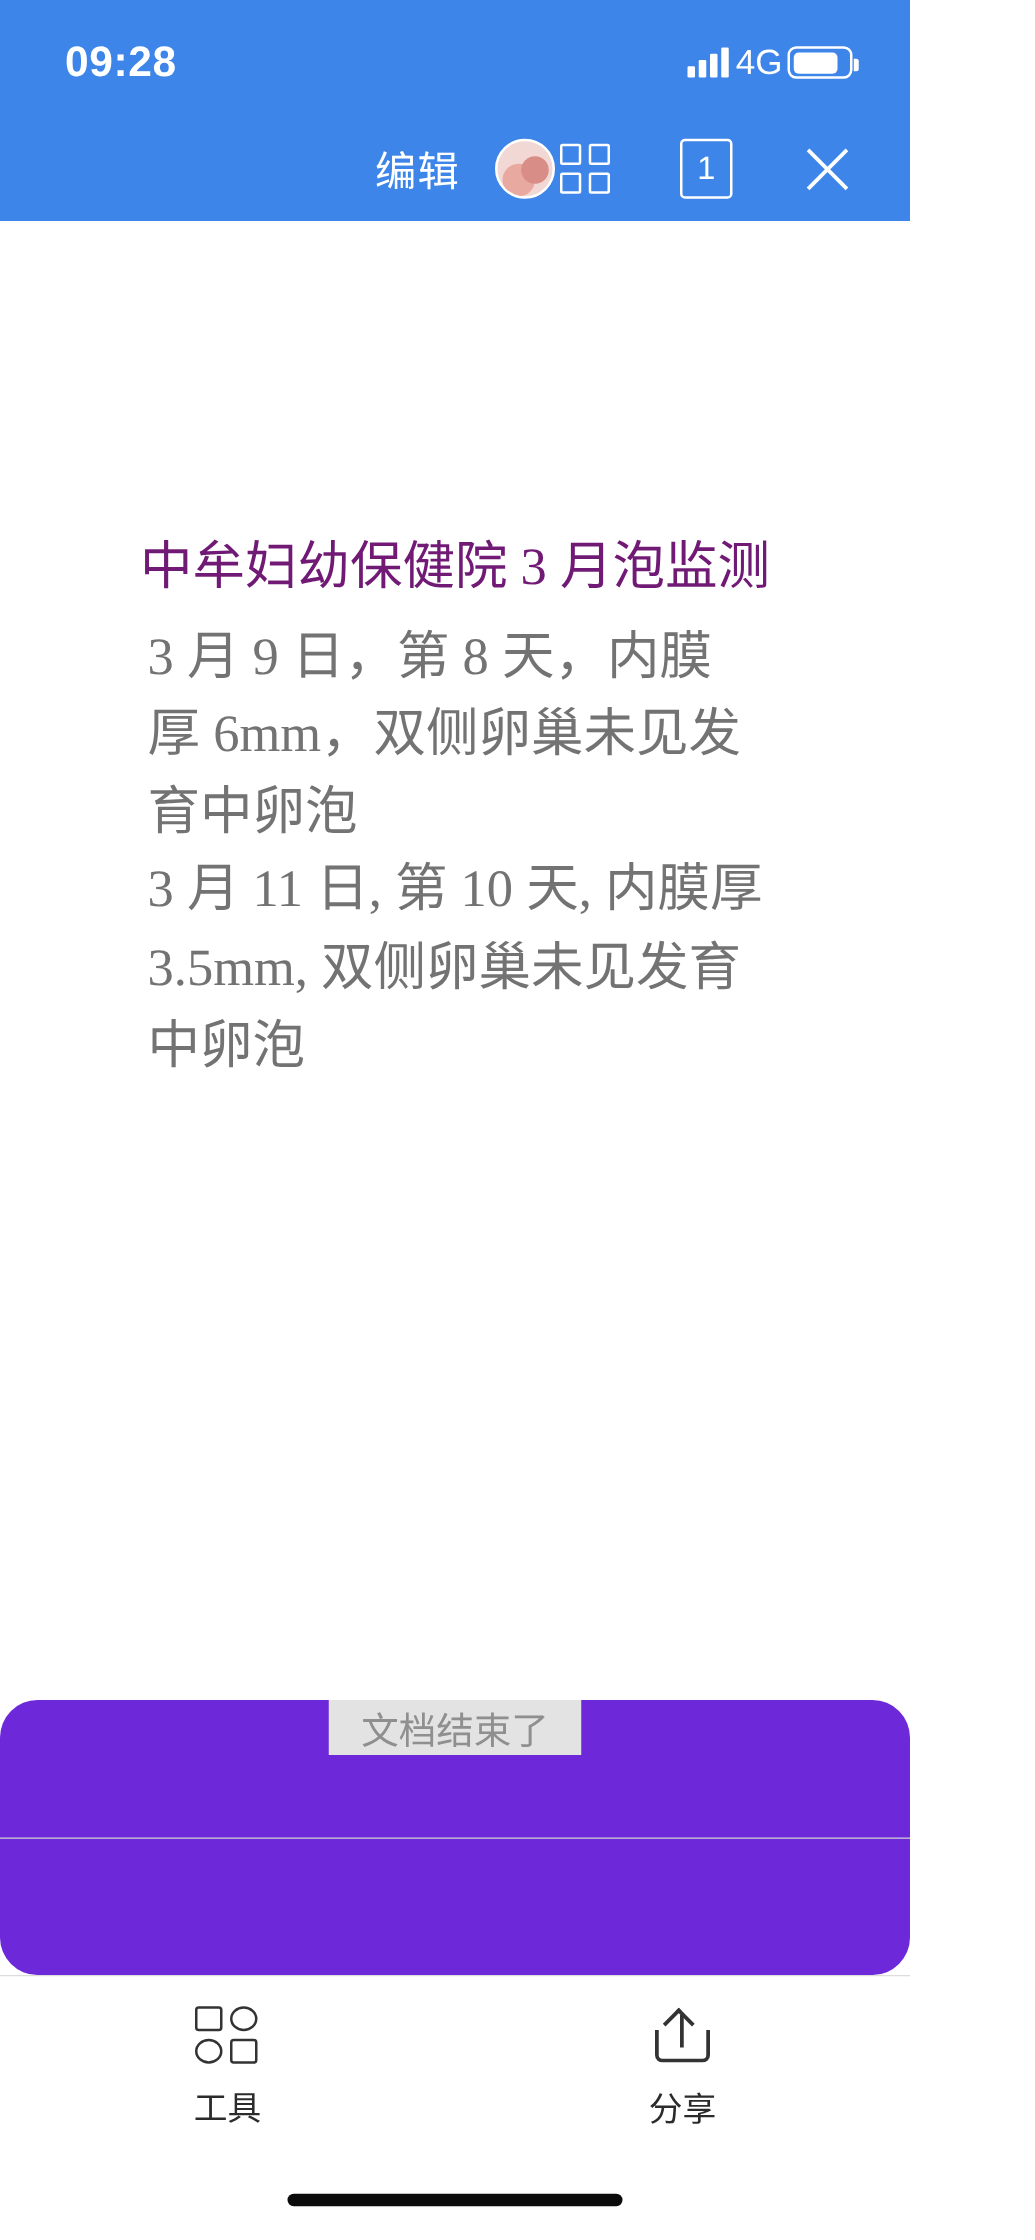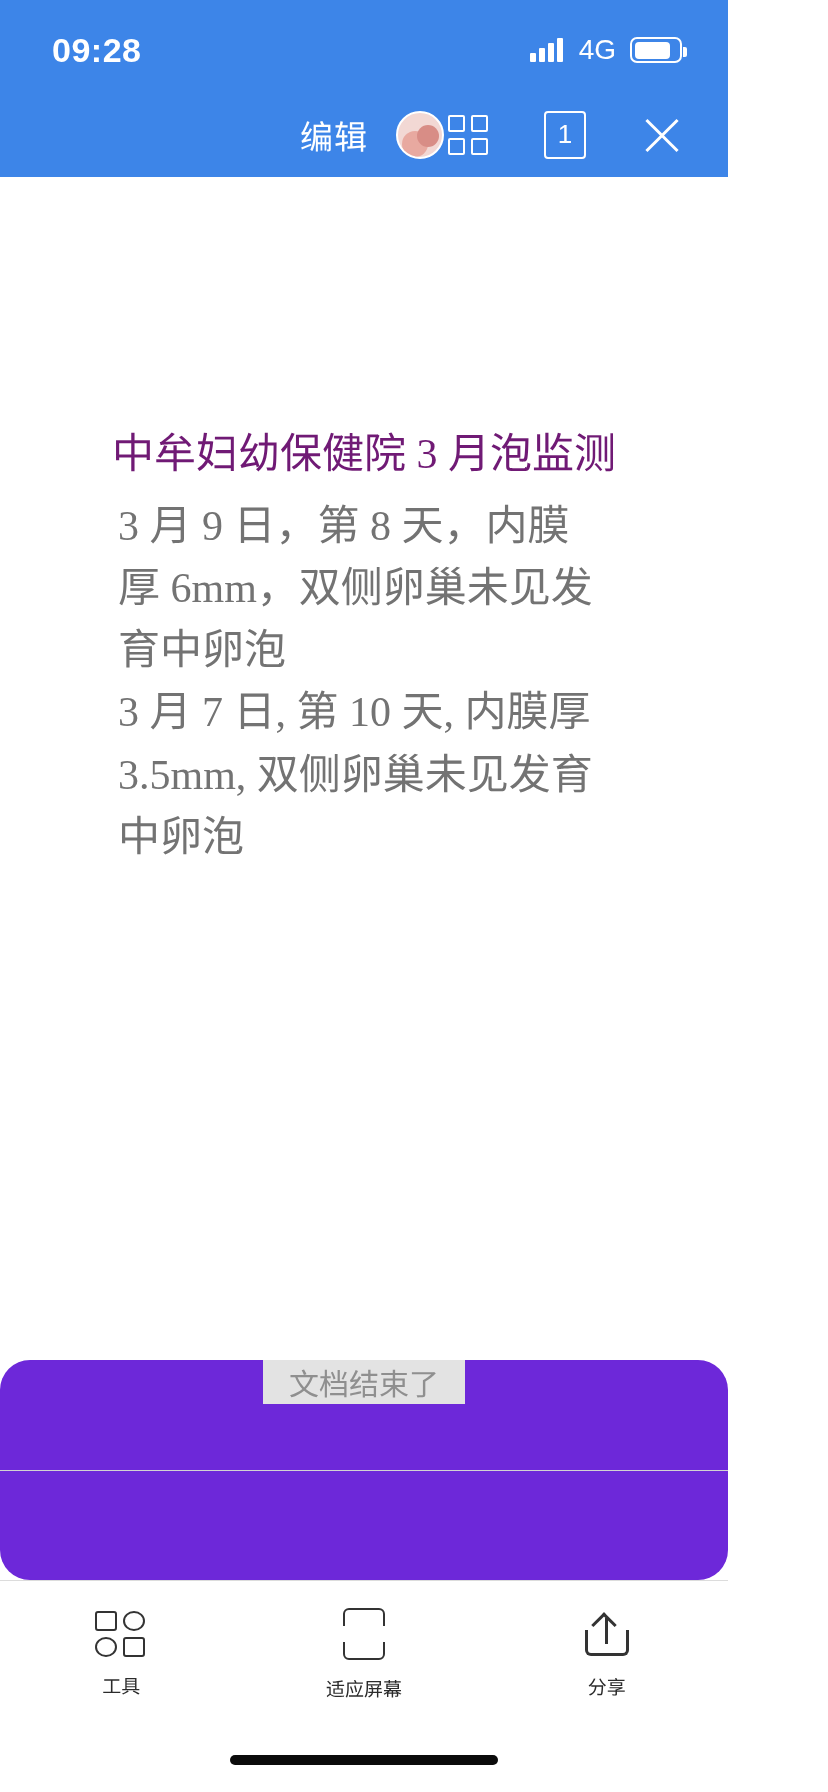--- a/index.html
+++ b/index.html
@@ -32,21 +32,21 @@
   }
   .status-time {
     font-size: 34px;
     font-weight: 600;
     letter-spacing: 0.5px;
     padding-top: 8px;
   }
   .status-right {
     display: flex;
     align-items: center;
-    gap: 10px;
+    gap: 0;
     padding-top: 8px;
   }
   .signal-bars {
     display: flex;
     align-items: flex-end;
     gap: 3px;
     height: 24px;
   }
   .signal-bars i {
     display: block;
@@ -256,21 +256,21 @@
     flex: 0 0 auto;
   }
   .bottom-item {
     display: flex;
     flex-direction: column;
     align-items: center;
     gap: 14px;
     width: 200px;
   }
   .bottom-item .label {
-    font-size: 19px;
+    font-size: 27px;
     color: #2b2b2b;
   }
   .tools-icon {
     width: 52px;
     height: 46px;
     display: grid;
     grid-template-columns: 22px 22px;
     grid-template-rows: 20px 20px;
     gap: 6px;
   }
@@ -386,42 +386,38 @@
           </div>
       </div>
     </div>
   </div>
 
   <div class="doc-scroll">
     <div class="doc-page">
       <div class="doc-title">中牟妇幼保健院 3 月泡监测</div>
       <div class="doc-body">
         <p>3 月 9 日，第 8 天，内膜厚 6mm，双侧卵巢未见发育中卵泡</p>
-        <p>3 月 7 日, 第 10 天, 内膜厚 3.5mm, 双侧卵巢未见发育中卵泡</p>
+        <p>3 月 11 日, 第 10 天, 内膜厚 3.5mm, 双侧卵巢未见发育中卵泡</p>
       </div>
     </div>
     <div class="doc-end">
       <div class="doc-end-line"></div>
       <div class="doc-end-label">文档结束了</div>
     </div>
   </div>
 
   <div class="bottom-bar">
     <div class="bottom-item">
       <div class="tools-icon">
           <i></i>
           <i></i>
           <i></i>
           <i></i>
         </div>
       <div class="label">工具</div>
-    </div>
-    <div class="bottom-item">
-      <div class="fit-icon"></div>
-      <div class="label">适应屏幕</div>
     </div>
     <div class="bottom-item">
       <div class="share-icon">
         <div class="arc"></div>
           <div class="stem"></div>
           <div class="head"></div>
       </div>
       <div class="label">分享</div>
     </div>
   </div>

